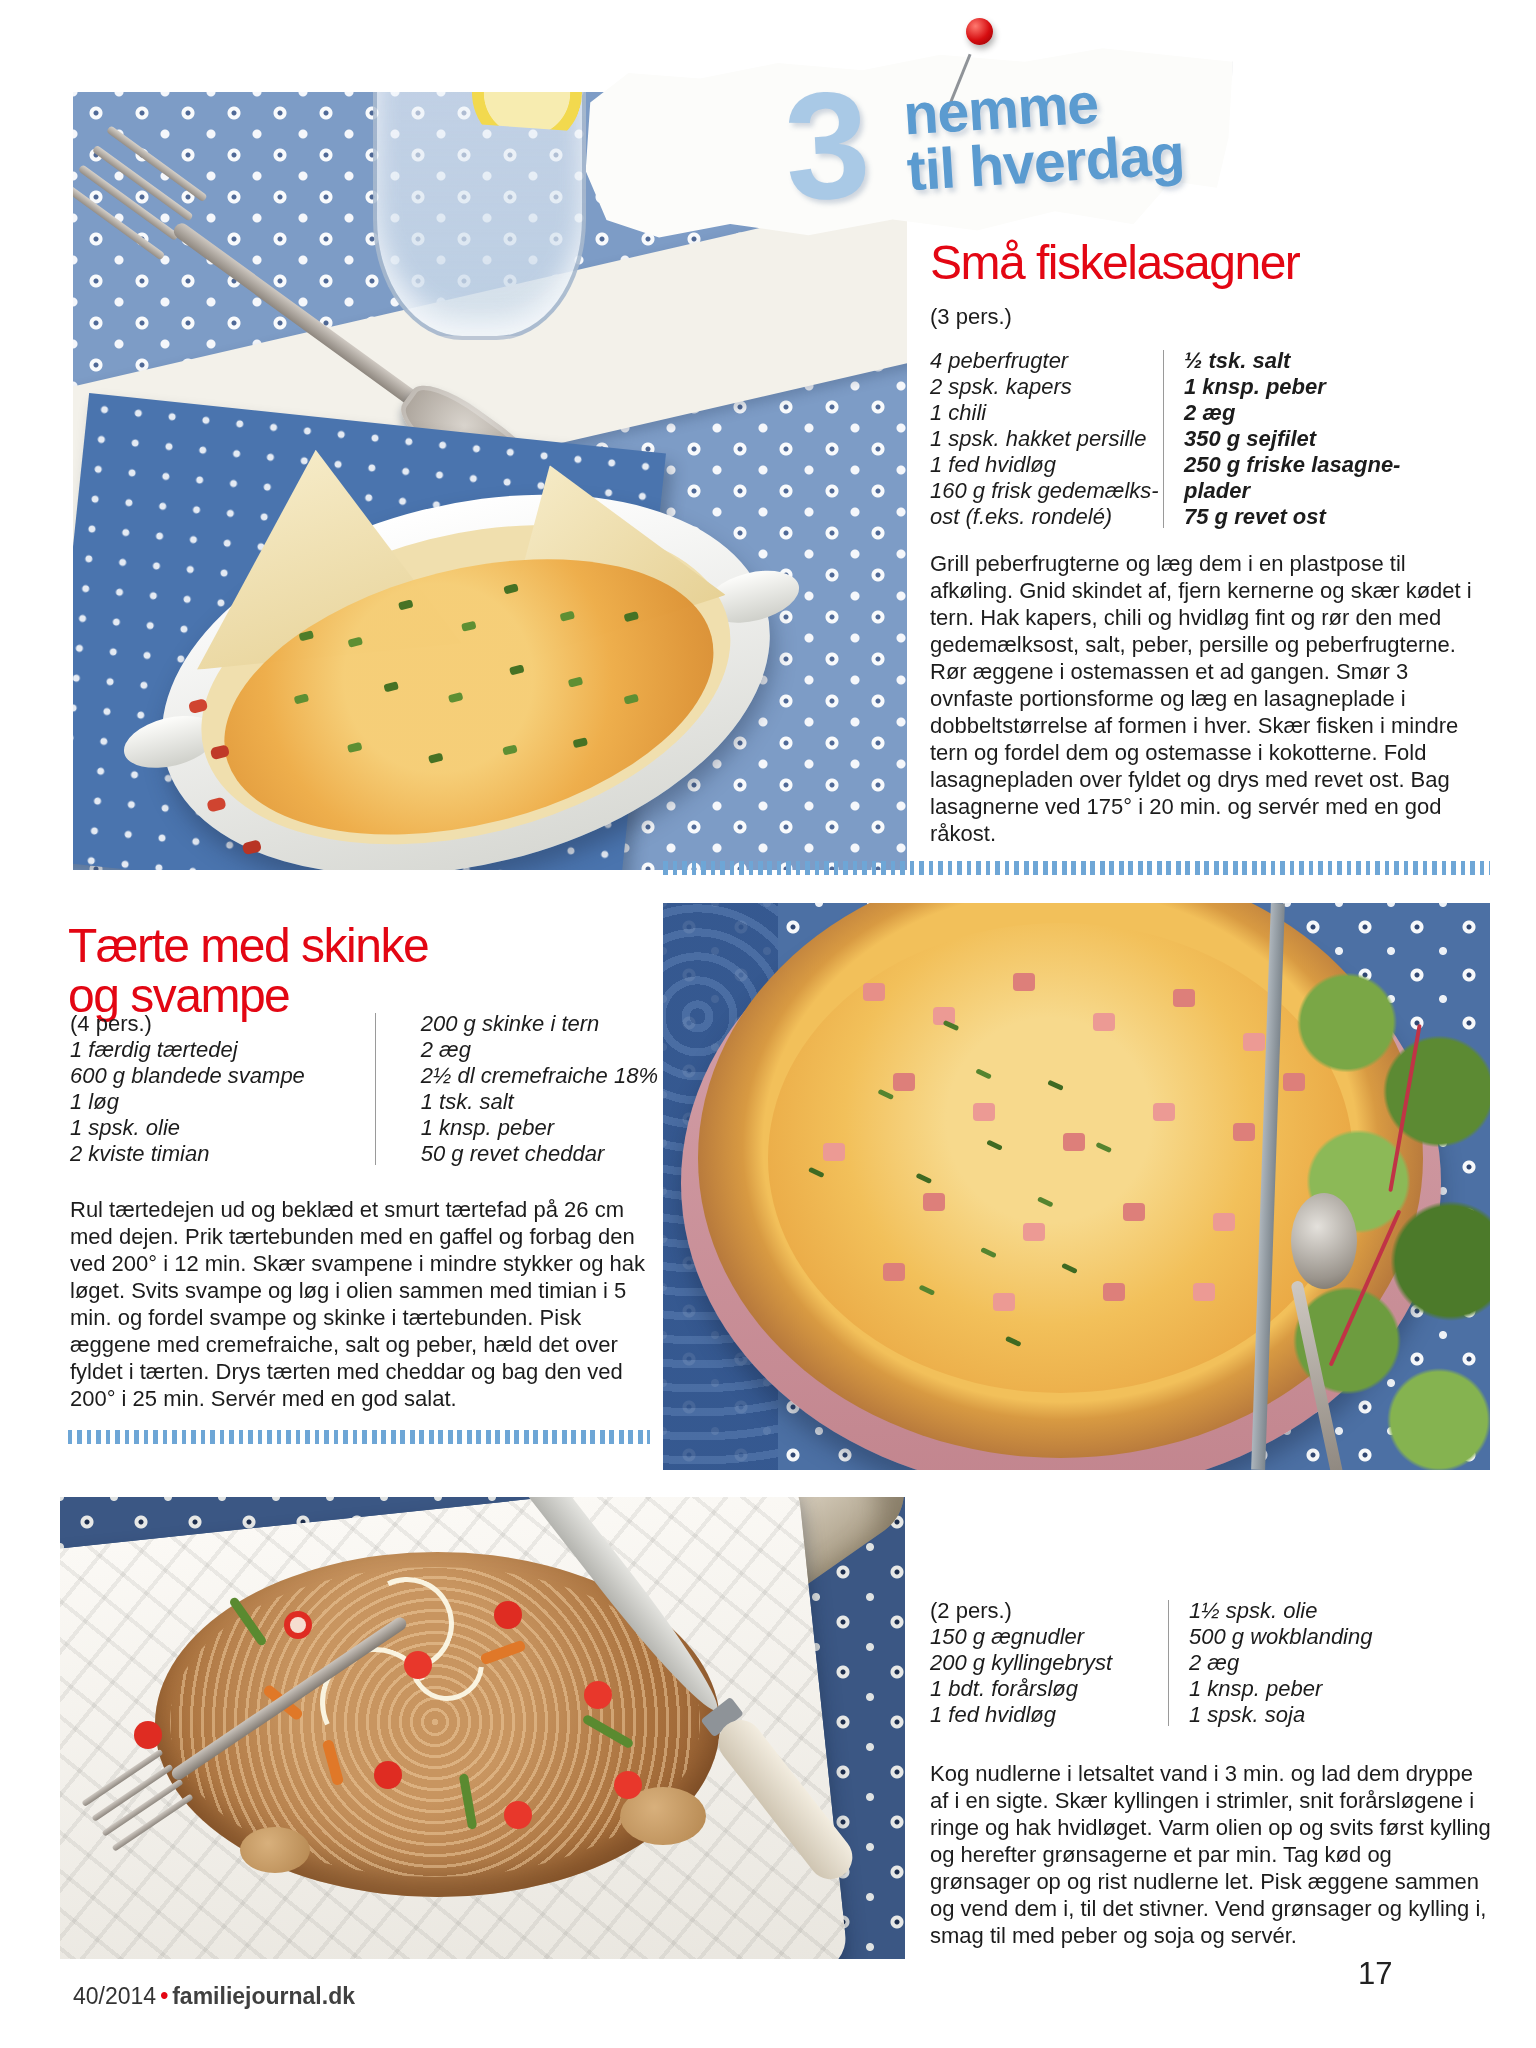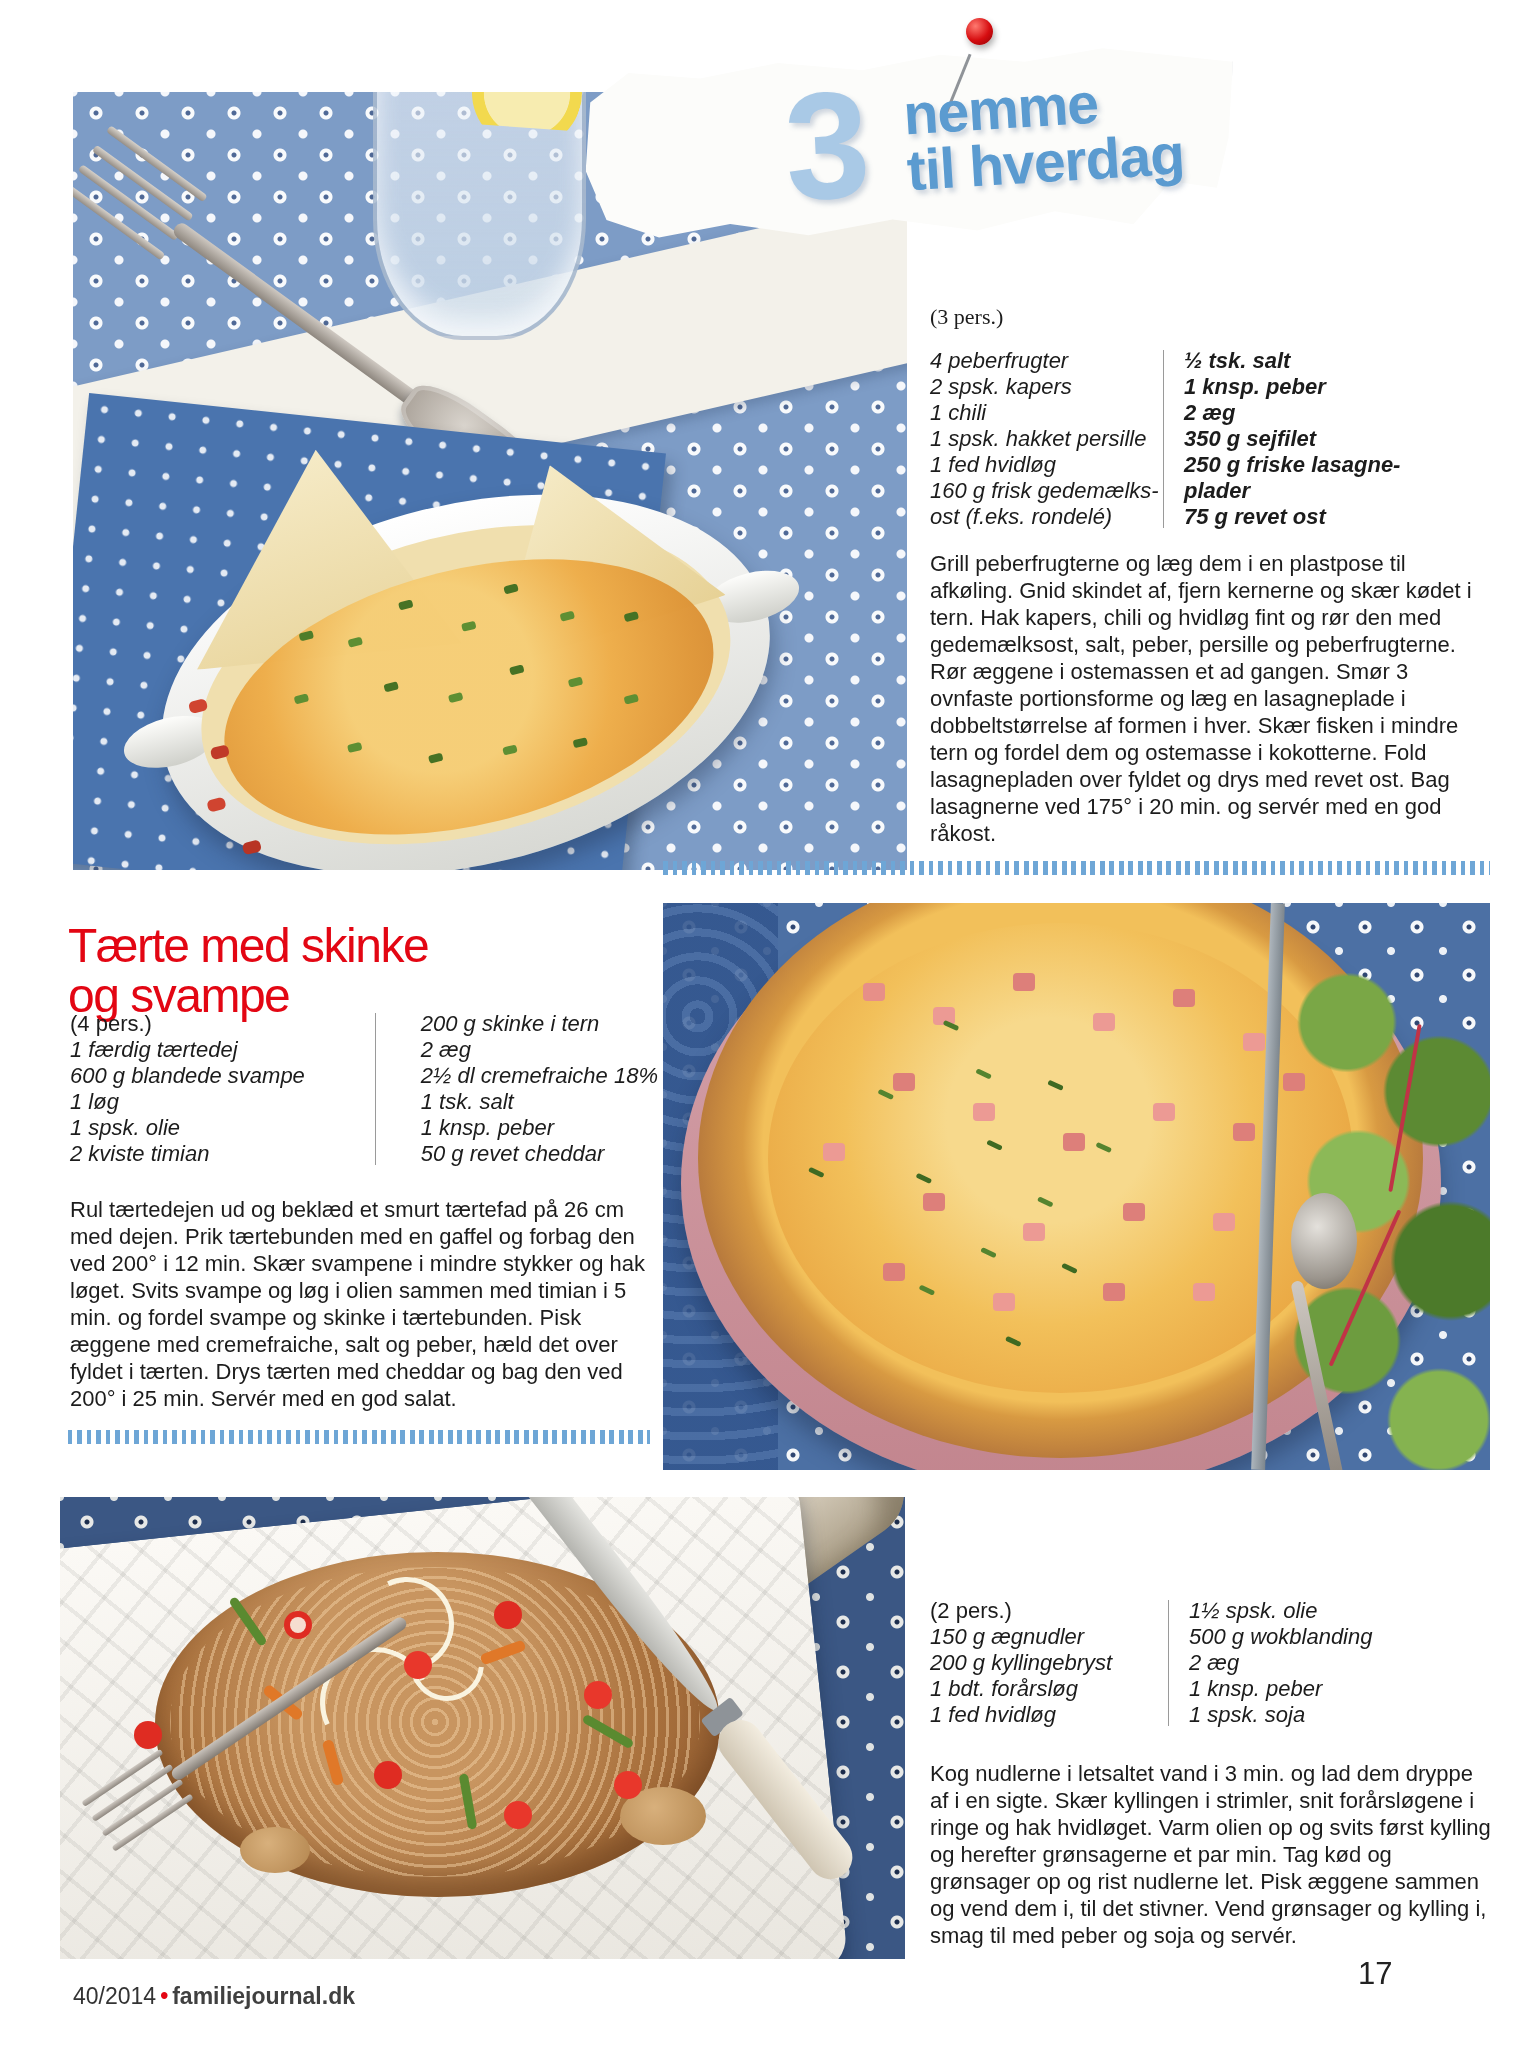--- a/index.html
+++ b/index.html
@@ -213,21 +213,22 @@
     <div class="paper"></div>
     <div class="pin-needle"></div>
     <div class="pin-head"></div>
     <div class="badge-num">3</div>
     <div class="badge-words">
       <div>nemme</div>
       <div>til hverdag</div>
     </div>
   </div>
 
-  <div class="servings" style="left:930px;top:304px;font-family:Liberation Serif, serif;">(3 pers.)</div>
+  <h1 class="recipe-title" style="left:930px;top:238px;">Små fiskelasagner</h1>
+  <div class="servings" style="left:930px;top:304px;">(3 pers.)</div>
 
   <div class="ing-cols" style="left:930px;top:348px;width:560px;">
     <div class="ing-col" style="width:233px;">
       <div>4 peberfrugter</div>
       <div>2 spsk. kapers</div>
       <div>1 chili</div>
       <div>1 spsk. hakket persille</div>
       <div>1 fed hvidløg</div>
       <div>160 g frisk gedemælks-</div>
       <div>ost (f.eks. rondelé)</div>

